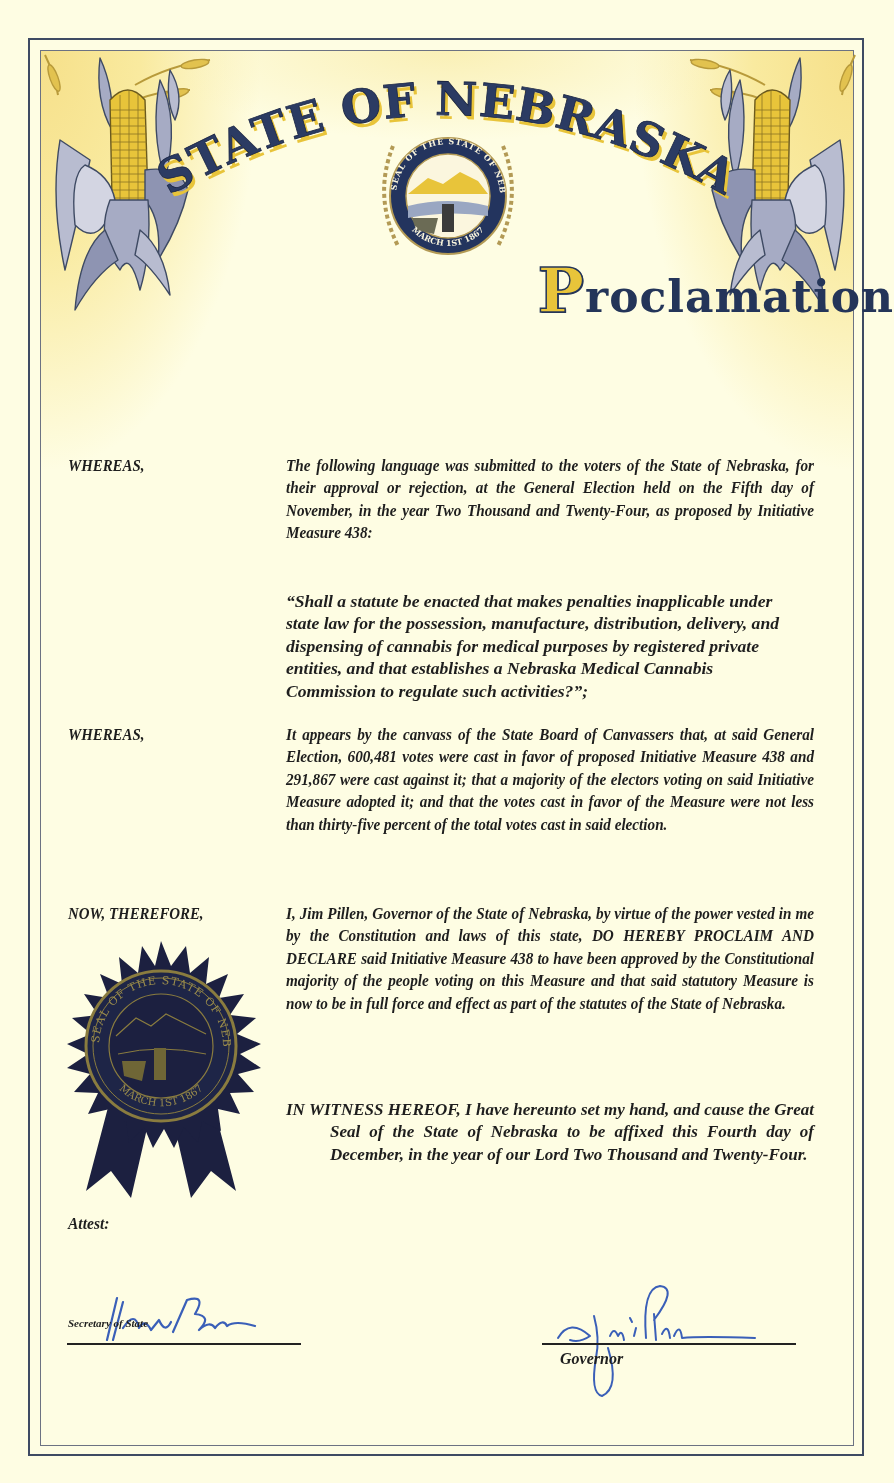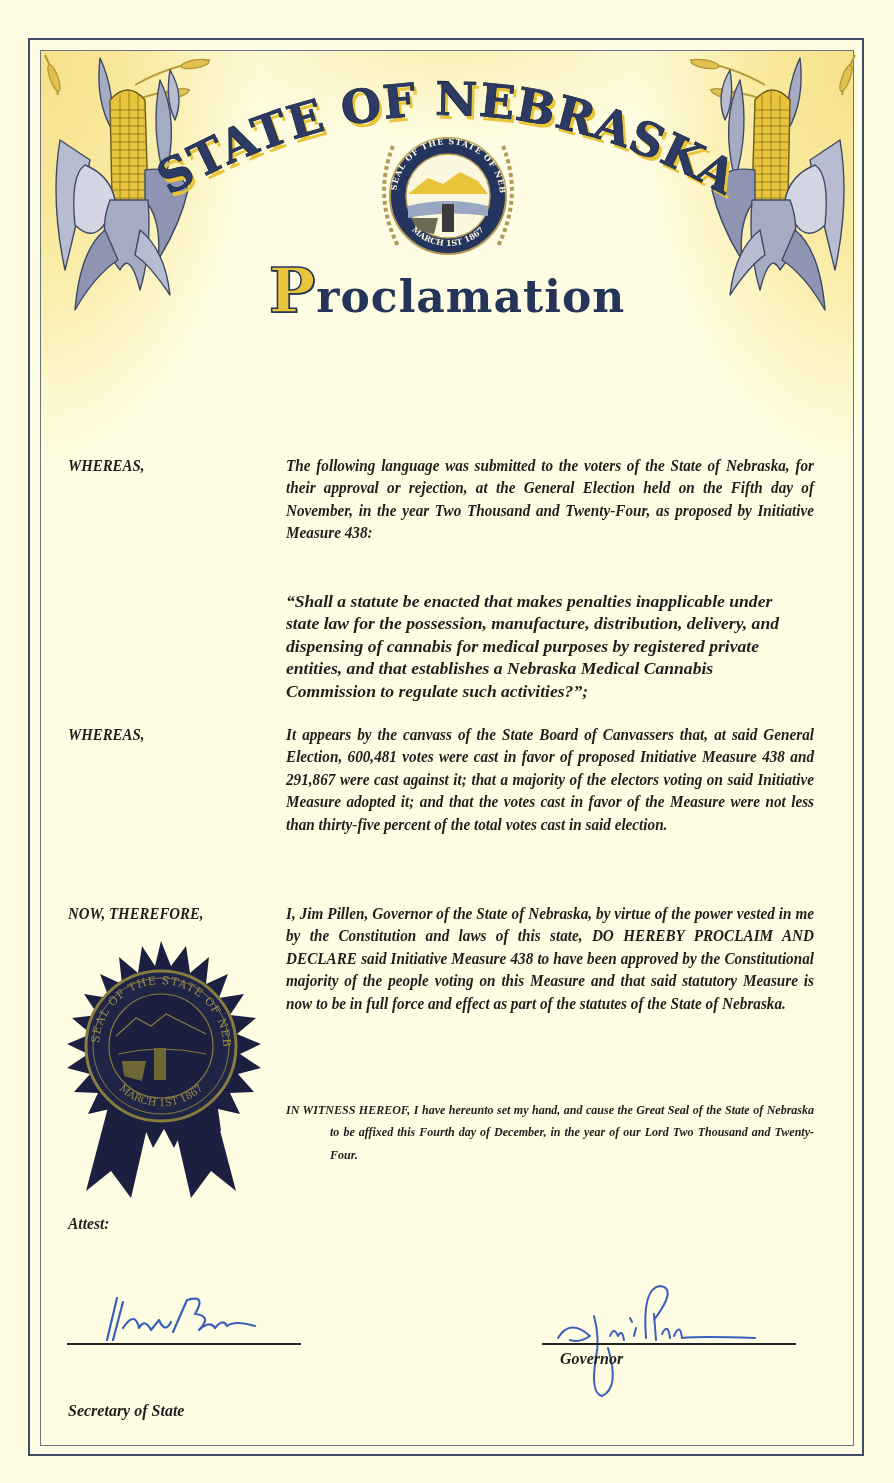--- a/index.html
+++ b/index.html
@@ -31,21 +31,21 @@
     left:120px; top:0; width:574px; height:150px;
     background: radial-gradient(ellipse 300px 90px at 50% 0%, #faf0b6 0%, rgba(254,253,227,0) 100%);
   }
   .corn { position:absolute; }
   .corn-left { left:40px; top:50px; }
   .corn-right { left:680px; top:50px; transform:scaleX(-1); }
 
   .title-arc { position:absolute; left:130px; top:55px; width:634px; height:150px; }
   .seal-top { position:absolute; left:368px; top:126px; }
   .proclamation-title {
-    position:absolute; left:0; width:894px; top:254px; text-align:center;
+    position:absolute; left:0; width:894px; top:254px; text-align:right;
     font-family:"DejaVu Serif", serif; font-size:44px; font-weight:bold;
     color:#243559; letter-spacing:1px;
   }
   .proclamation-title .cap {
     font-size:62px; color:#e8c43a;
     -webkit-text-stroke:1.5px #243559;
     text-shadow: 1px 1px 0 #243559;
   }
 
   .text { font-style:italic; font-weight:bold; font-size:17.3px; line-height:22.4px; }
@@ -225,27 +225,27 @@
     <path id="ribArcBot" d="M60 150 A60 60 0 0 0 150 150"></path>
   </defs>
   <text font-family="DejaVu Serif, serif" font-size="11" fill="#9a8c4c" letter-spacing="1">
     <textPath href="#ribArcTop" startOffset="50%" text-anchor="middle">GREAT SEAL OF THE STATE OF NEBRASKA</textPath>
   </text>
   <text font-family="DejaVu Serif, serif" font-size="10" fill="#9a8c4c">
     <textPath href="#ribArcBot" startOffset="50%" text-anchor="middle">MARCH 1ST 1867</textPath>
   </text>
 </svg>
 
-<div class="text witness" style="top:1099px;font-size:12px;">IN WITNESS HEREOF, I have hereunto set my hand, and cause the Great Seal of the State of Nebraska to be affixed this Fourth day of December, in the year of our Lord Two Thousand and Twenty-Four.</div>
+<div class="text witness" style="top:1099px;font-size:17px;">IN WITNESS HEREOF, I have hereunto set my hand, and cause the Great Seal of the State of Nebraska to be affixed this Fourth day of December, in the year of our Lord Two Thousand and Twenty-Four.</div>
 
 <div class="text" style="position:absolute;left:68px;top:1213px;transform:scaleX(0.9);transform-origin:left top;">Attest:</div>
 
 <svg class="signature" style="left:95px;top:1290px;" width="170" height="60" viewBox="0 0 170 60">
   <path d="M12 50 L22 8 M18 50 L28 12 M28 38 Q40 20 44 38 Q50 28 56 40 L64 30 Q70 44 76 32 M78 42 L92 10 Q112 4 100 24 Q118 26 104 40 Q115 30 120 38 Q128 28 132 36 Q140 30 160 36" fill="none" stroke="#3a5fb8" stroke-width="2.2" stroke-linecap="round" stroke-linejoin="round"></path>
 </svg>
 <div class="sig-line" style="left:67px;top:1343px;width:234px;"></div>
-<div class="text sig-label" style="left:68px;top:1400px;font-size:16px;">Secretary of State</div>
+<div class="text sig-label" style="left:68px;top:1312px;font-size:11px;">Secretary of State</div>
 
 <svg class="signature" style="left:550px;top:1278px;" width="230" height="130" viewBox="0 0 230 130">
   <path d="M8 60 Q20 40 40 58 Q30 65 20 62 M44 38 Q50 60 46 80 Q40 115 52 118 Q70 110 58 70 M60 58 Q64 48 68 58 Q72 50 74 62 M80 40 L82 44 M84 58 L86 50 M96 60 Q92 10 110 8 Q128 10 104 42 M104 36 L106 62 M112 56 Q118 44 120 60 M124 58 Q130 44 132 60 Q150 58 205 60" fill="none" stroke="#3a5fb8" stroke-width="2" stroke-linecap="round" stroke-linejoin="round"></path>
 </svg>
 <div class="sig-line" style="left:542px;top:1343px;width:254px;"></div>
 <div class="text sig-label" style="left:540px;top:1348px;font-size:16px;margin-left:20px;">Governor</div>
 
 </body></html>

